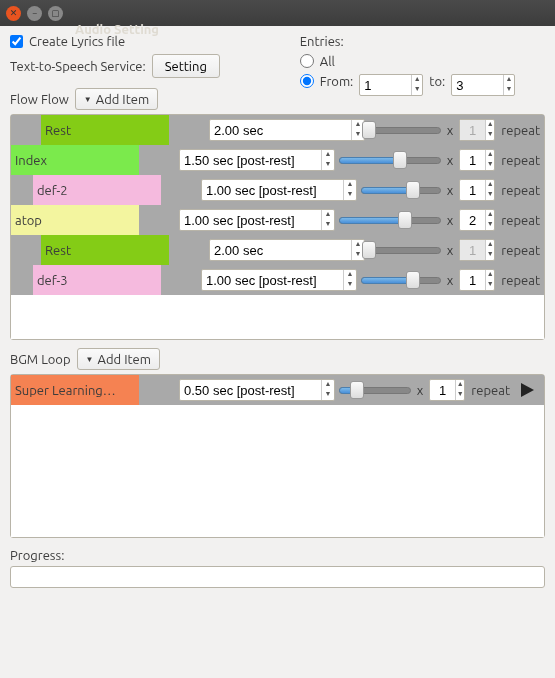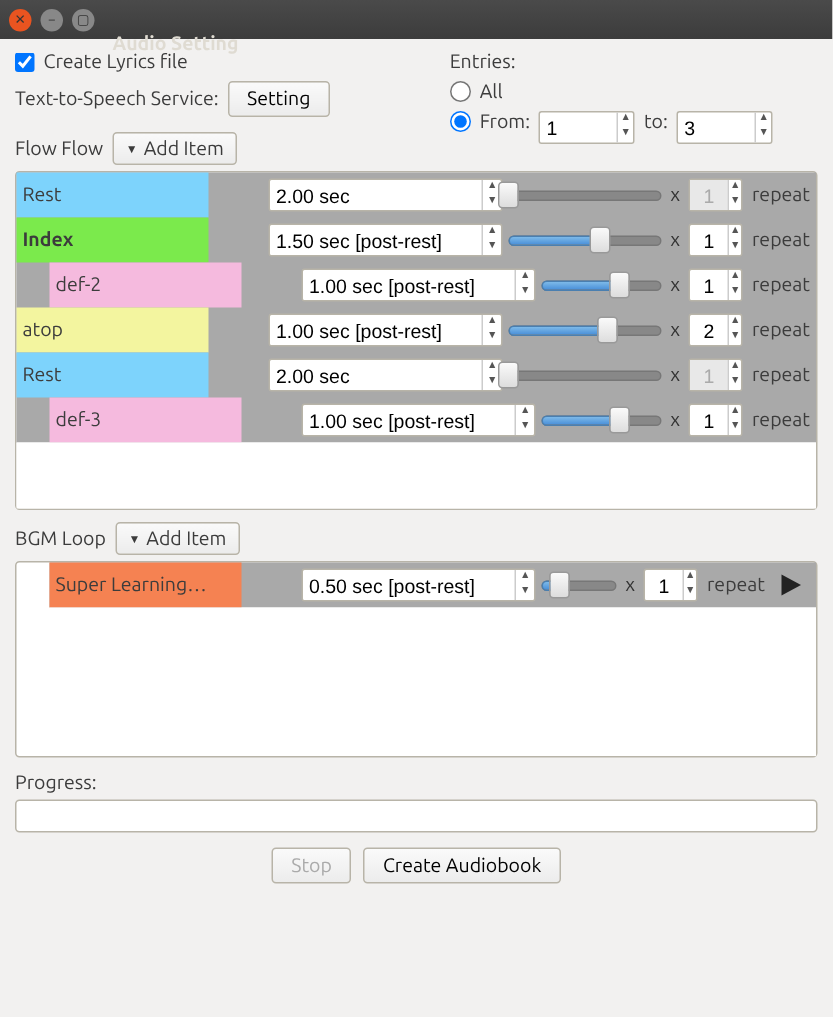--- a/index.html
+++ b/index.html
@@ -32,39 +32,39 @@
 .list-row { display: flex; align-items: center; height: 30px; gap: 4px; padding: 0 4px 0 0; }
 .list-row .name { width: 128px; padding: 0 4px; height: 100%; display: flex; align-items: center; font-size: 13px; overflow: hidden; white-space: nowrap; text-overflow: ellipsis; }
 .list-row .dur { width: 156px; margin-left: 36px; }
 .list-row .slider-wrap { flex: 1; display: flex; align-items: center; }
 .list-row .x { color: #333; font-size: 13px; margin: 0 2px; }
 .list-row .rep { width: 36px; }
 .list-row .rep input { text-align: center; }
 .list-row .rep.disabled input { color: #aaa; background: #e8e8e8; }
 .list-row .rep-label { font-size: 13px; margin-left: 2px; }
 .listbox .filler { flex: 1; background: #fff; }
-.c-rest { background: #7dd3fc; }
-.c-index { background: #7bea4c; font-weight: bold; }
+.c-rest { background: #84cc16; margin-left: 30px; }
+.c-index { background: #7bea4c; }
 .c-def2, .c-def3 { background: #f5bade; margin-left: 22px; }
 .c-atop { background: #f3f59f; }
 .c-super { background: #f58252; }
 .slider { position: relative; width: 100%; height: 10px; display: flex; align-items: center; }
 .track { height: 7px; border-radius: 4px; width: 100%; background: #888; border: 1px solid #777; }
 .track-fill { position: absolute; height: 7px; border-radius: 4px 0 0 4px; background: linear-gradient(#7db9e8, #4a90d9); border: 1px solid #4a7fb0; }
 .thumb { position: absolute; width: 14px; height: 18px; background: linear-gradient(#fafafa, #ddd); border: 1px solid #999; border-radius: 3px; top: -4px; }
 .section-head { display: flex; align-items: center; gap: 6px; margin-top: 4px; }
 .progress-label { margin-top: 6px; }
 .progress-bar { border: 1px solid #b8b4a8; border-radius: 3px; height: 22px; background: #fff; }
 .bottom-buttons { display: flex; justify-content: center; gap: 8px; margin-top: 6px; }
 .from-spin { width: 64px; }
 .to-spin { width: 64px; }
 .play-btn { width: 26px; height: 24px; display: flex; align-items: center; justify-content: center; cursor: pointer; }
 .play-btn svg { width: 16px; height: 16px; }
 .audio-flow-box { height: 226px; }
-.bgm-box { height: 131px; padding-left: 22px; }
+.bgm-box { height: 164px; }
 </style>
 </head>
 <body>
 
 <div class="titlebar">
   <div class="tb-btn tb-close">✕</div>
   <div class="tb-btn tb-min">−</div>
   <div class="tb-btn tb-max">▢</div>
   <div class="tb-title">Audio Setting</div>
 </div>
@@ -318,18 +318,14 @@
             </svg>
           </div>
         </div>
       </div>
     <div class="filler"></div>
   </div>
 
   <label class="progress-label">Progress:</label>
   <div class="progress-bar"></div>
 
-  <div class="bottom-buttons">
-    <button disabled="">Stop</button>
-    <button>Create Audiobook</button>
-  </div>
 
 </div>
 
 </body></html>

